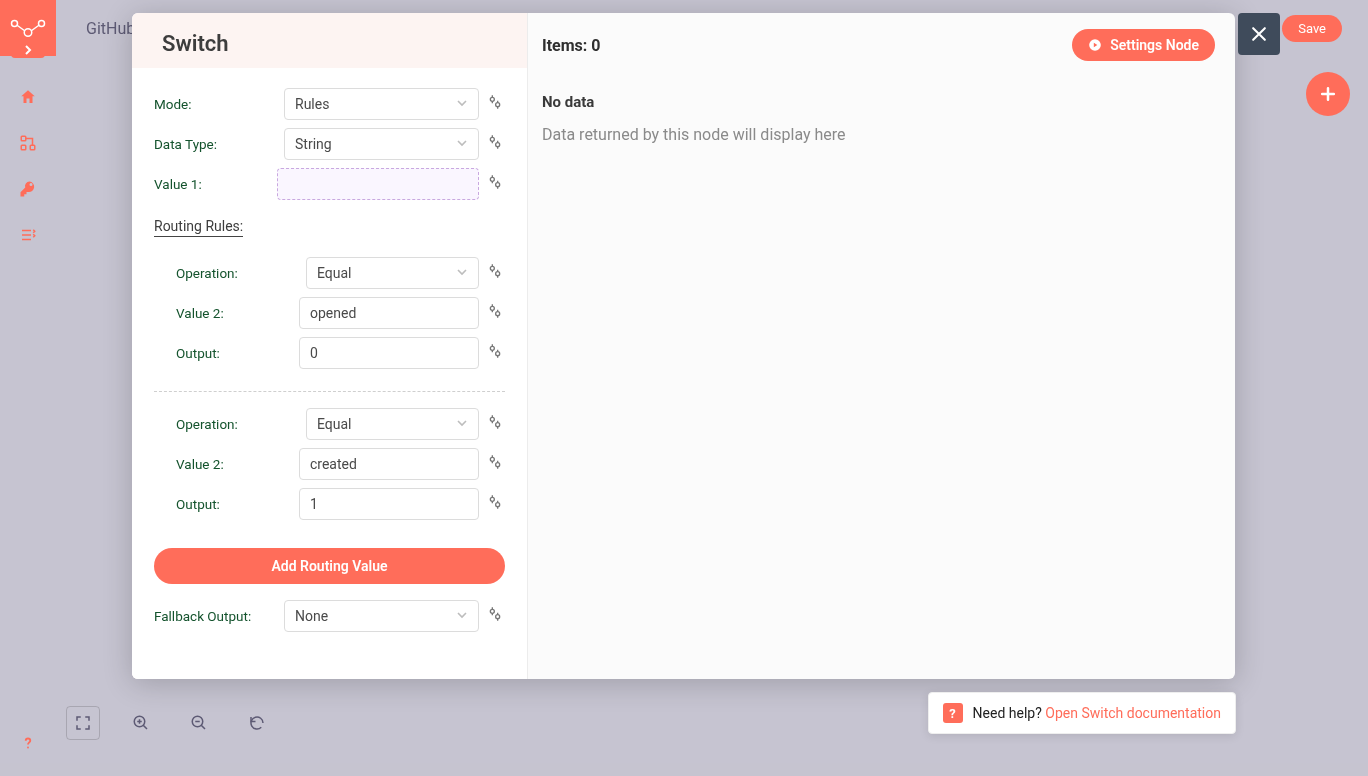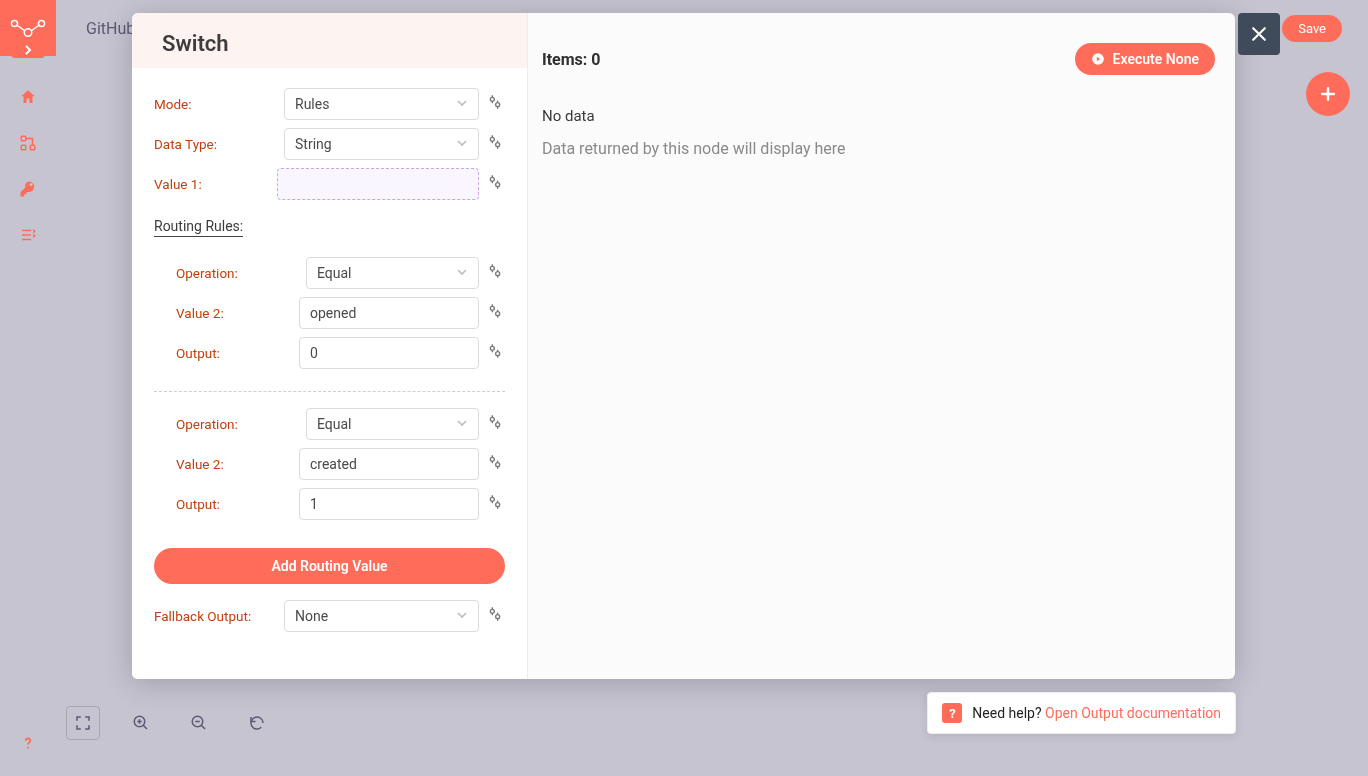--- a/index.html
+++ b/index.html
@@ -52,38 +52,38 @@
   .close-btn { position:absolute; top:13px; left:1238px; width:42px; height:42px; background:#3f4b5b; border-radius:4px;
     display:flex;align-items:center;justify-content:center; z-index:6; cursor:pointer;}
 
   .modal-left { width:396px; height:100%; background:#fdf4f2; border-right:1px solid #ececec; display:flex; flex-direction:column;}
   .modal-title { font-size:22px; font-weight:600; color:#3d3d3d; padding:18px 30px 12px;}
   .tabs { display:flex; border-bottom:1px solid #e2dede; padding:0 12px; }
   .tab { flex:1; text-align:center; padding:10px 0 12px; font-size:15px; color:#555; cursor:pointer;}
   .tab.active { color:#ff6d5a; font-weight:600; border-bottom:2px solid #ff6d5a; margin-bottom:-1px;}
   .params { padding:12px 22px 24px; background:#fff; flex:1; overflow:auto;}
   .row { display:flex; align-items:center; margin:8px 0; gap:8px;}
-  .row label { flex: 0 0 115px; font-size:13.5px; color:#c2410c;}
+  .row label { flex: 0 0 115px; font-size:13.5px; color:#14532d;}
   .row .ctl { flex: 1; }
   .sel { position:relative; }
   .sel-box { border:1px solid #dcdcdc; border-radius:4px; background:#fff; height:32px; display:flex; align-items:center; padding:0 10px; font-size:14px; color:#4a4a4a;margin-left:7px;}
   .sel-box .chev { margin-left:auto; color:#bdbdbd;}
   .txtin { border:1px solid #dcdcdc; border-radius:4px; background:#fff; height:32px; padding:0 10px; font-size:14px; width:100%; color:#4a4a4a;}
   .txtin.expr { border:1px dashed #c9a8e0; background:#faf6ff;}
   .cog { flex:0 0 18px; color:#777; cursor:pointer;}
   .section-h { font-size:14px; color:#3d3d3d; border-bottom:1px solid #444; display:inline-block; padding-bottom:2px; margin:10px 0 6px;}
   .rule { padding:6px 0 6px 22px;}
   .rule-sep { border-top:1px dashed #cfcfcf; margin:8px 0 2px;}
   .add-rule { background:#ff6d5a; color:#fff; border-radius:20px; text-align:center; padding:10px 0; font-size:14px; font-weight:600; margin:14px 0 16px; cursor:pointer;}
 
   .modal-right { flex:1; padding:16px 20px 20px 14px; display:flex; flex-direction:column;}
-  .right-head { display:flex; align-items:center;margin-top:14px; }
+  .right-head { display:flex; align-items:center; }
   .items { font-size:16px; font-weight:700; color:#2f2f2f;}
   .exec-node { margin-left:auto; background:#ff6d5a; color:#fff; border-radius:20px; padding:8px 16px; font-size:14px; font-weight:600; display:flex; gap:8px; align-items:center; cursor:pointer;}
-  .nodata { margin-top:32px; font-size:15px; font-weight:400; color:#3a3a3a;}
+  .nodata { margin-top:32px; font-size:15px; font-weight:700; color:#3a3a3a;}
   .nodesc { margin-top:14px; font-size:16px; color:#8a8a8a;}
 
   .help { position:absolute; right:132px; bottom:42px; background:#fff; border:1px solid #eee; border-radius:4px;
     padding:10px 14px; display:flex; align-items:center; gap:10px; z-index:6; font-size:14px; color:#222;
     box-shadow:0 2px 10px rgba(0,0,0,0.1);}
   .help .q { width:20px; height:20px; background:#ff6d5a; border-radius:3px; color:#fff; font-weight:700; display:flex; align-items:center; justify-content:center; font-size:13px;}
   .help a { color:#ff6d5a; }
 
   
   .i { width:18px; height:18px; }
@@ -345,34 +345,34 @@
       <div class="right-head">
         <span class="items">
           <span>Items:</span>
           <span>0</span>
         </span>
         <div class="exec-node">
           <svg width="14" height="14" viewBox="0 0 24 24">
               <circle cx="12" cy="12" r="10" fill="#fff"></circle>
               <path d="M10 8l6 4-6 4z" fill="#ff6d5a"></path>
             </svg>
-          <span>Execute None</span>
+          <span>Settings Node</span>
         </div>
       </div>
       <div class="nodata">No data</div>
       <div class="nodesc">Data returned by this node will display here</div>
     </div>
   </div>
 
   <div class="close-btn">
     <svg width="20" height="20" viewBox="0 0 24 24">
         <path d="M5 5l14 14M19 5L5 19" stroke="#fff" stroke-width="2.5" stroke-linecap="round"></path>
       </svg>
   </div>
 
   <div class="help">
     <span class="q">?</span>
     <span>
-      <span>Need help? </span><a>Open Output documentation</a>
+      <span>Need help? </span><a>Open Switch documentation</a>
     </span>
   </div>
 
 </div>
 
 </body></html>

